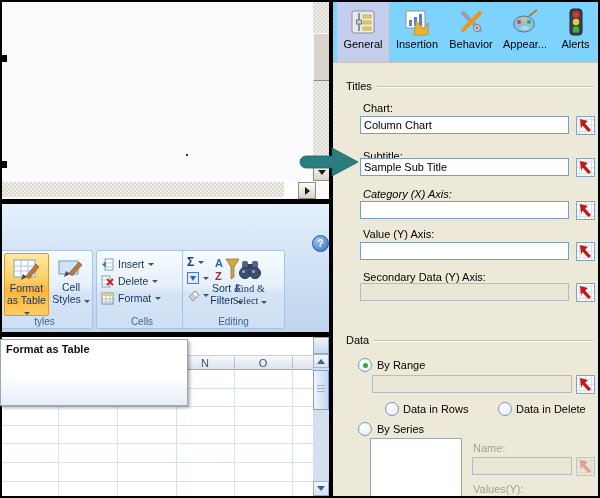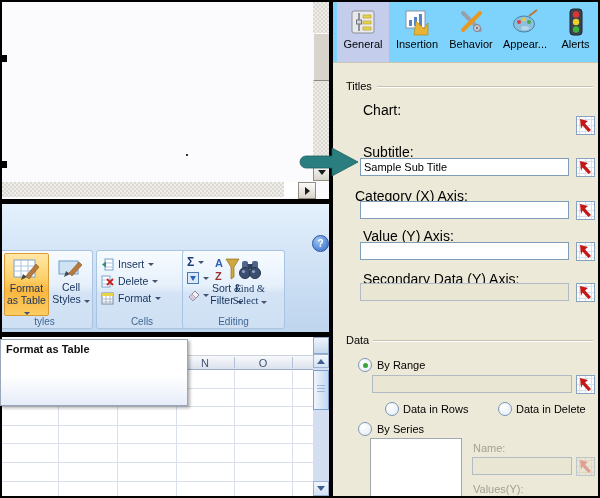--- a/index.html
+++ b/index.html
@@ -89,21 +89,21 @@
 
   
   .props{left:333px;top:2px;width:265px;height:494px;background:#ece9d8;}
   .tabstrip{left:0;top:0;width:265px;height:60px;background:#7dd3fc;border-bottom:1px solid #c9c5b4;}
   .tab{position:absolute;top:0;height:60px;text-align:center;font-size:11px;color:#000;}
   .tab.sel{background:#c4cdec;}
   .tab .ticon{display:block;margin:6px auto 2px auto;}
   .tab .tlabel{display:block;margin-top:2px;}
   .gbox-label{position:absolute;font-size:11px;color:#000;}
   .grule{position:absolute;height:1px;background:#c6c2b2;box-shadow:0 1px 0 #fff;}
-  .flabel{position:absolute;font-size:14px;color:#000;}
+  .flabel{position:absolute;font-size:11px;color:#000;}
   .fin{position:absolute;width:209px;height:18px;border:1px solid #7f9db9;background:#fff;
       font-family:"Liberation Sans",sans-serif;font-size:11px;padding:0 3px;box-sizing:border-box;}
   .fin.dis{background:#eae6d4;border-color:#b2bcc6;}
   .pick{position:absolute;width:19px;height:19px;border:1px solid #88a3c0;background:#fff;box-sizing:border-box;
       background-image:linear-gradient(#d7e2ef 1px,transparent 1px),linear-gradient(90deg,#d7e2ef 1px,transparent 1px);
       background-size:6px 6px;background-position:2px 2px;}
   .pick.dis{background-color:#ebe6d4;border-color:#bcc4cc;
       background-image:linear-gradient(#ded8c4 1px,transparent 1px),linear-gradient(90deg,#ded8c4 1px,transparent 1px);}
   .radio{position:absolute;width:12px;height:12px;border-radius:50%;border:1px solid #7b97b6;
       background:radial-gradient(circle at 35% 30%,#fff,#e4ebf3);box-sizing:content-box;}
@@ -325,35 +325,36 @@
           <circle cx="14" cy="21.5" r="3.2" fill="#3cb43c"></circle>
         </svg>
         <span class="tlabel">Alerts</span>
       </div>
     </div>
 
     <div class="gbox-label" style="left:13px;top:78px;">Titles</div>
     <div class="grule" style="left:44px;top:84px;width:216px;"></div>
 
     <div class="flabel" style="left:30px;top:100px;">Chart:</div>
+    <input class="fin" style="left: 27px; top: 114px;" readonly="" value="Column Chart">
     <div class="pick" style="left:243px;top:114px;">
       <svg width="17" height="17" viewBox="0 0 17 17">
           <polygon points="3,2 11,4 8,6.5 14,13 11.5,15 5.5,8.5 4,12" fill="#c41818"></polygon>
         </svg>
     </div>
 
-    <div class="flabel" style="left:30px;top:142px;">Subtitle:</div>
+    <div class="flabel" style="left:30px;top:148px;">Subtitle:</div>
     <input class="fin" style="left: 27px; top: 156px;" readonly="" value="Sample Sub Title">
     <div class="pick" style="left:243px;top:156px;">
       <svg width="17" height="17" viewBox="0 0 17 17">
           <polygon points="3,2 11,4 8,6.5 14,13 11.5,15 5.5,8.5 4,12" fill="#c41818"></polygon>
         </svg>
     </div>
 
-    <div class="flabel" style="left:22px;top:186px;">Category (X) Axis:</div>
+    <div class="flabel" style="left:30px;top:186px;font-style:italic;">Category (X) Axis:</div>
     <input class="fin" style="left: 27px; top: 199px;" readonly="" value="">
     <div class="pick" style="left:243px;top:199px;">
       <svg width="17" height="17" viewBox="0 0 17 17">
           <polygon points="3,2 11,4 8,6.5 14,13 11.5,15 5.5,8.5 4,12" fill="#c41818"></polygon>
         </svg>
     </div>
 
     <div class="flabel" style="left:30px;top:226px;">Value (Y) Axis:</div>
     <input class="fin" style="left: 27px; top: 240px;" readonly="" value="">
     <div class="pick" style="left:243px;top:240px;">

